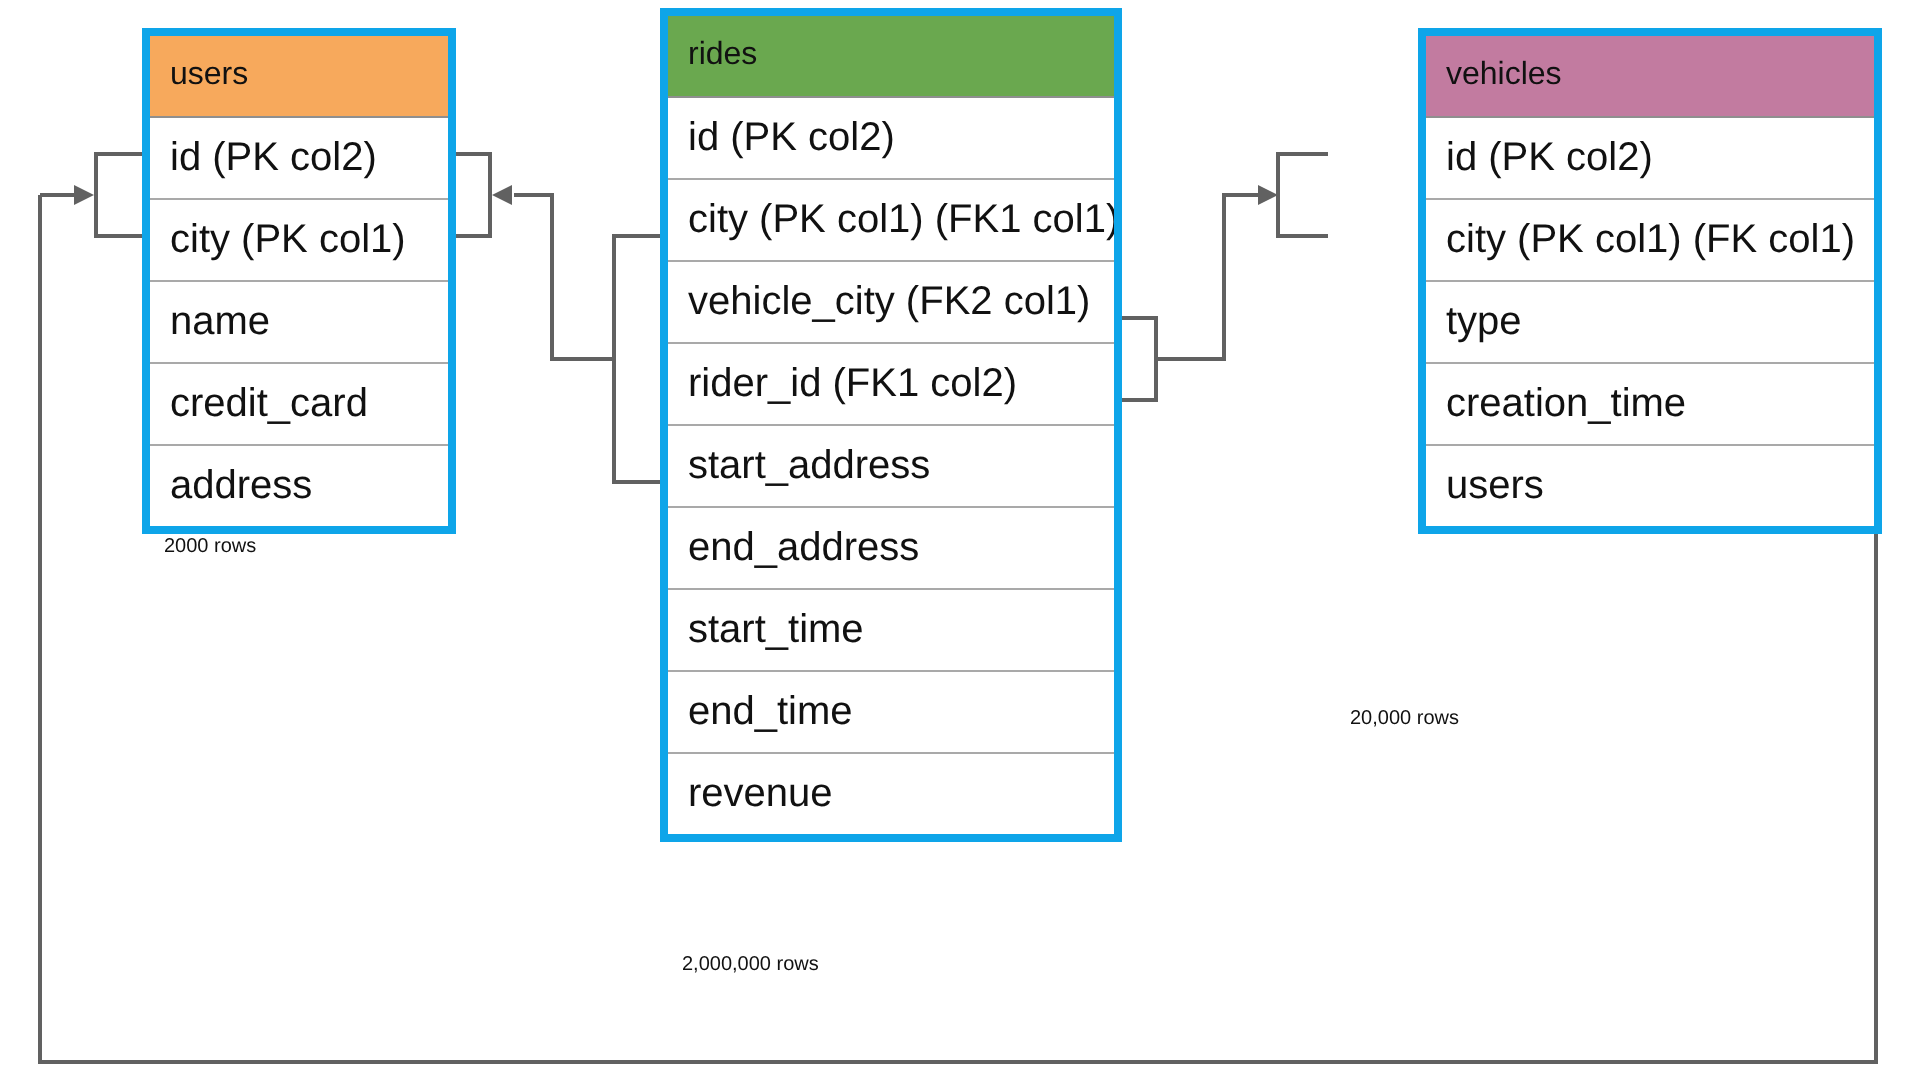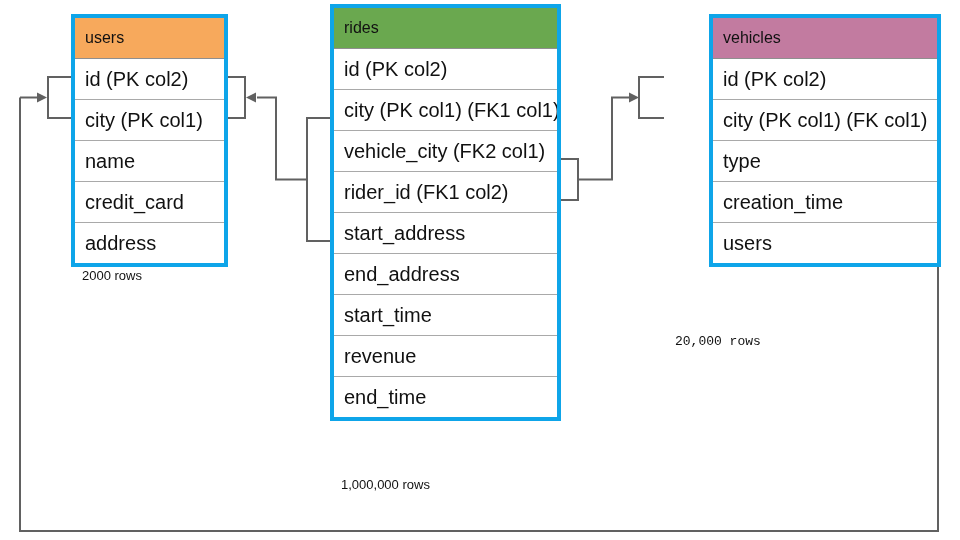--- a/index.html
+++ b/index.html
@@ -14,21 +14,21 @@
   .thead{
     height:41px;display:flex;align-items:center;padding:0 10px;
     font-size:16px;border-bottom:1px solid #8f8f8f;box-sizing:border-box;
   }
   .trow{
     height:41px;display:flex;align-items:center;padding:0 10px;
     font-size:20px;border-bottom:1px solid #a9a9a9;box-sizing:border-box;
     white-space:nowrap;overflow:hidden;
   }
   .trow:last-child{border-bottom:none;height:40px;}
-  .rowcount{position:absolute;font-size:13px;color:#111;}
+  .rowcount{position:absolute;font-size:10px;color:#111;}
 </style>
 </head>
 <body>
 
 <div class="canvas">
 
   <svg class="connectors" viewBox="0 0 960 540" xmlns="http://www.w3.org/2000/svg">
 
     <polyline points="71,77 48,77 48,118 71,118"></polyline>
 
@@ -66,28 +66,28 @@
 
   <div class="table" style="left:330px;top:4px;width:223px;">
     <div class="thead" style="background-color: rgb(106, 168, 79);">rides</div>
     <div class="trow">id (PK col2)</div>
     <div class="trow">city (PK col1) (FK1 col1)</div>
     <div class="trow">vehicle_city (FK2 col1)</div>
     <div class="trow">rider_id (FK1 col2)</div>
     <div class="trow">start_address</div>
     <div class="trow">end_address</div>
     <div class="trow">start_time</div>
+    <div class="trow">end_time</div>
     <div class="trow">revenue</div>
-    <div class="trow">end_time</div>
   </div>
-  <div class="rowcount" style="left:341px;top:477px;">1,000,000 rows</div>
+  <div class="rowcount" style="left:341px;top:477px;">2,000,000 rows</div>
 
   <div class="table" style="left:664px;top:14px;width:224px;margin-left:45px;">
     <div class="thead" style="background-color: rgb(194, 123, 160);">vehicles</div>
     <div class="trow">id (PK col2)</div>
     <div class="trow">city (PK col1) (FK col1)</div>
     <div class="trow">type</div>
     <div class="trow">creation_time</div>
     <div class="trow">users</div>
   </div>
-  <div class="rowcount" style="left:675px;top:334px;font-family:Liberation Mono, monospace;">20,000 rows</div>
+  <div class="rowcount" style="left:675px;top:354px;">20,000 rows</div>
 
 </div>
 
 </body></html>

